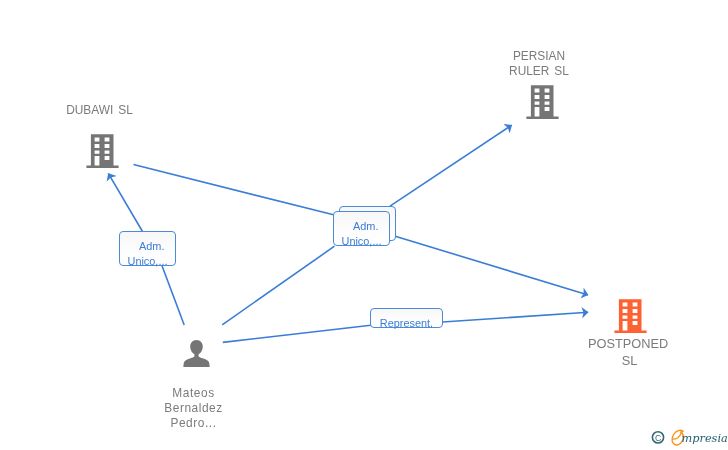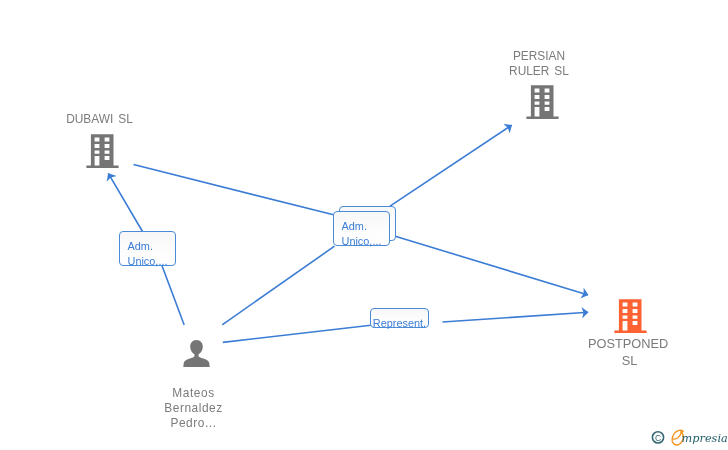--- a/index.html
+++ b/index.html
@@ -6,21 +6,21 @@
   body{width:728px;height:450px;font-family:"Liberation Sans",sans-serif;overflow:hidden;}
   #stage{position:relative;width:728px;height:450px;background:#fff;}
   .node-caption,.relbox{-webkit-font-smoothing:antialiased;transform:translateZ(0);}
   svg#edges{position:absolute;left:0;top:0;width:728px;height:450px;pointer-events:none;}
   .node{position:absolute;}
   .node-caption{position:absolute;text-align:center;color:#7b7b7b;font-size:11.9px;line-height:15.0px;white-space:pre-wrap;word-spacing:-0.8px;}
   .node-caption.person-name{letter-spacing:0.55px;margin-top:12px;}
   .node-caption.emph{color:#7b7b7b;font-size:12.8px;font-weight:normal;letter-spacing:0px;line-height:17px;}
   .relbox{position:absolute;box-sizing:border-box;border:1.7px solid #4a8ad6;border-radius:4px;
           background:linear-gradient(180deg,#f7f7f7 0%,#fdfdfd 60%,#ffffff 100%);
-          color:#3b7dd5;font-size:10.9px;line-height:15px;text-align:left;padding-top:10px;
+          color:#3b7dd5;font-size:10.9px;line-height:15px;text-align:right;padding-top:10px;
           display:flex;align-items:center;justify-content:center;white-space:pre-wrap;}
   .watermark{position:absolute;}
   .pers{fill:#757575;}
   .bldg{fill:#757575;}
   [data-name="node-postponed"] .bldg{fill:#fc6232;}
 </style>
 </head>
 <body>
 
 <div id="stage" data-name="graph-canvas">
@@ -80,37 +80,37 @@
     <svg width="27" height="29" viewBox="0 0 27 29" data-name="person-avatar-icon">
       <path class="pers" d="M13.5 0.9 C17.2 0.9 19.8 3.7 19.8 7.5
                             C19.8 11.2 18.0 14.2 15.6 15.2 L15.6 17.6
                             C16.2 18.5 18.9 19.0 21.6 20.0 C24.3 21.0 25.9 22.2 26.2 23.8
                             L26.7 28.0 L0.3 28.0 L0.8 23.8 C1.1 22.2 2.7 21.0 5.4 20.0
                             C8.1 19.0 10.8 18.5 11.4 17.6 L11.4 15.2
                             C9.0 14.2 7.2 11.2 7.2 7.5 C7.2 3.7 9.8 0.9 13.5 0.9 Z"></path>
     </svg>
   </div>
 
-  <div class="node-caption" data-name="node-caption-dubawi" style="left:33.5px;top:112px;width:132px;">DUBAWI  SL</div>
+  <div class="node-caption" data-name="node-caption-dubawi" style="left:33.5px;top:103px;width:132px;">DUBAWI  SL</div>
   <div class="node-caption emph" data-name="node-caption-postponed" style="left:564.5px;top:335px;width:130px;">POSTPONED 
 SL</div>
   <div class="node-caption" data-name="node-caption-persian" style="left:473px;top:49px;width:132px;">PERSIAN
 RULER  SL</div>
   <div class="node-caption person-name" data-name="node-caption-person" style="left:127.5px;top:373.5px;width:132px;">Mateos
 Bernaldez
 Pedro...</div>
 
   <div class="relbox" data-name="relation-box-dubawi" style="left:119px;top:231px;width:57px;height:35px;">Adm. 
 Unico,...</div>
 
   <div class="relbox" data-name="relation-box-central-back" style="left:339px;top:206px;width:57px;height:35px;"></div>
   <div class="relbox" data-name="relation-box-central" style="left:333px;top:211px;width:57px;height:35px;">Adm. 
 Unico,...</div>
 
-  <div class="relbox" data-name="relation-box-represent" style="left:370px;top:308px;width:59px;height:20px;">Represent.</div>
+  <div class="relbox" data-name="relation-box-represent" style="left:370px;top:308px;width:73px;height:20px;">Represent.</div>
 
   <div class="watermark" data-name="empresia-watermark" style="left:648px;top:424px;">
     <svg width="80" height="26" viewBox="0 0 80 26" overflow="visible" data-name="empresia-logo">
       <g data-name="copyright-icon">
         <circle cx="10.0" cy="13.4" r="5.6" fill="none" stroke="#356874" stroke-width="1.6"></circle>
         <text x="10.0" y="16.9" text-anchor="middle" font-family="'Liberation Sans',sans-serif" font-size="8.6" fill="#356874" data-name="copyright-letter">C</text>
       </g>
       <g data-name="brand-initial" fill="none" stroke="#f7941e" stroke-linecap="round" stroke-linejoin="round">
         <path stroke-width="1.4" d="M34.9 7.2 C33.8 6.3 32.0 6.1 30.3 6.7
                  C27.6 7.7 25.3 10.3 24.5 13.3 C23.7 16.3 24.4 19.0 26.2 20.2

